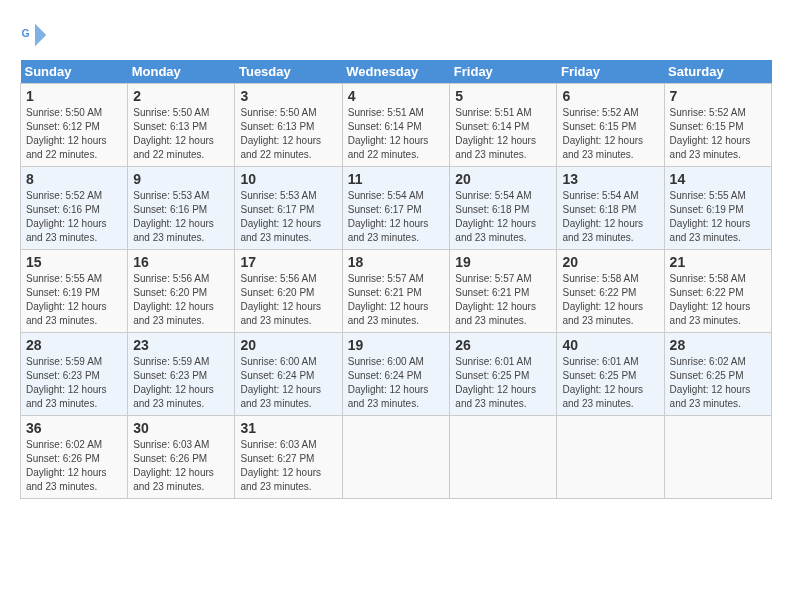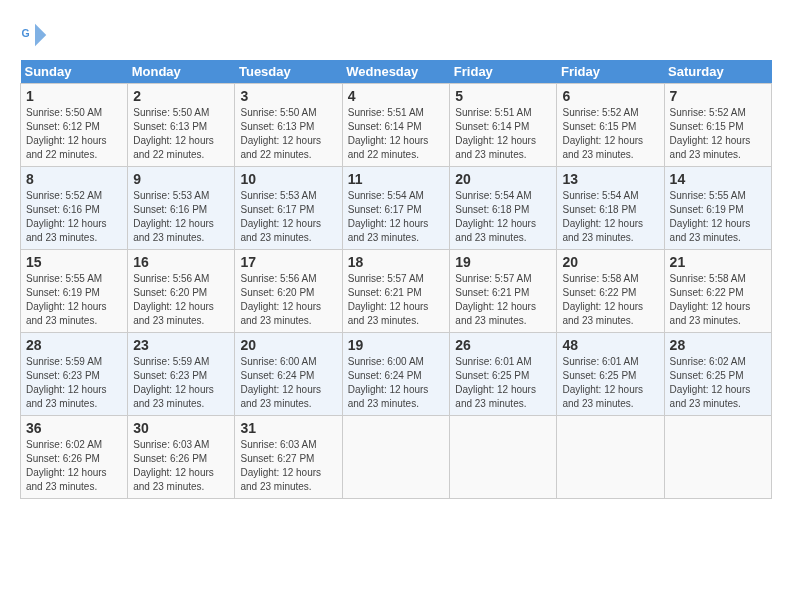--- a/index.html
+++ b/index.html
@@ -226,21 +226,21 @@
       </td>
         <td>
         <span class="day-num">19</span>
         <span class="day-detail">Sunrise: 6:00 AM<br>Sunset: 6:24 PM<br>Daylight: 12 hours and 23 minutes.</span>
       </td>
         <td>
         <span class="day-num">26</span>
         <span class="day-detail">Sunrise: 6:01 AM<br>Sunset: 6:25 PM<br>Daylight: 12 hours and 23 minutes.</span>
       </td>
         <td>
-        <span class="day-num">48</span>
+        <span class="day-num">40</span>
         <span class="day-detail">Sunrise: 6:01 AM<br>Sunset: 6:25 PM<br>Daylight: 12 hours and 23 minutes.</span>
       </td>
         <td>
         <span class="day-num">28</span>
         <span class="day-detail">Sunrise: 6:02 AM<br>Sunset: 6:25 PM<br>Daylight: 12 hours and 23 minutes.</span>
       </td>
       </tr>
       <tr>
         <td>
         <span class="day-num">36</span>

